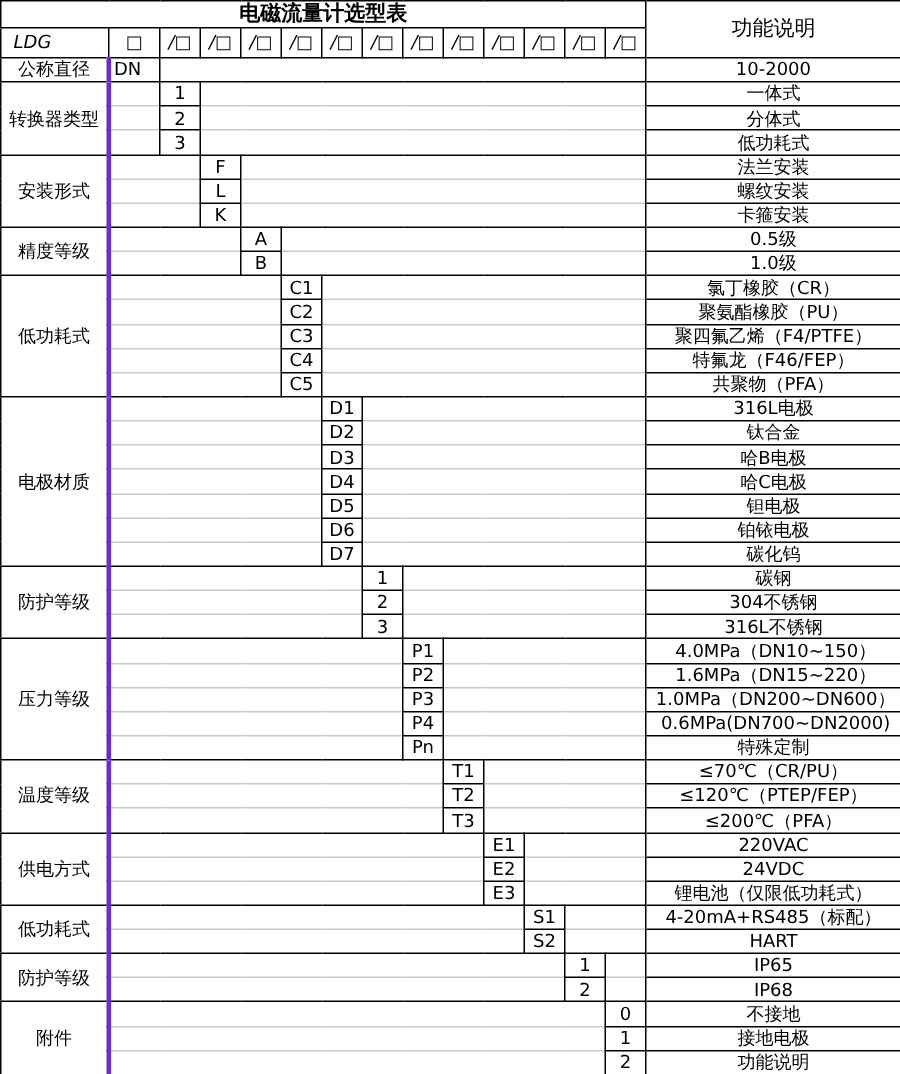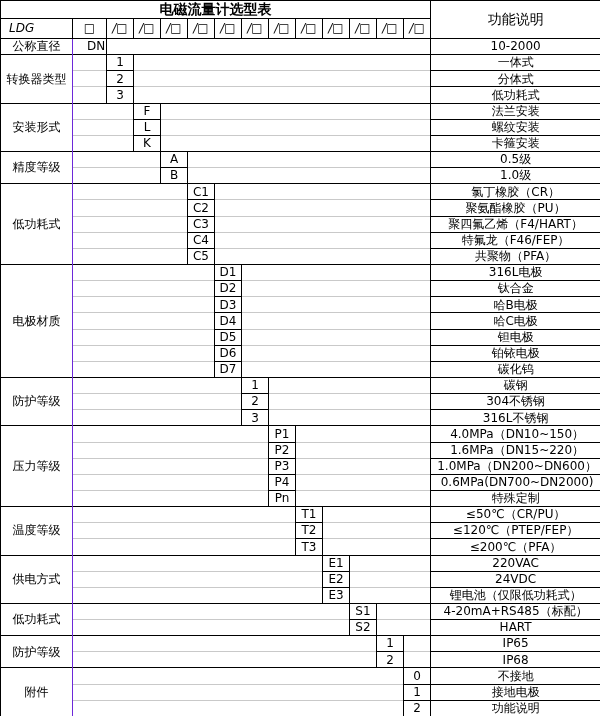--- a/index.html
+++ b/index.html
@@ -13,23 +13,23 @@
     overflow:hidden; white-space:nowrap; line-height:1.05;
   }
   tr { height:16.15px; }
   tr.title-row { height:18px; }
   tr.model-row { height:20px;font-style:italic; }
   td.title-cell { font-size:14px; font-weight:bold; border-bottom:1px solid #000; }
   td.desc-header { font-size:14px; border-left:1px solid #000; }
   td.model-prefix { text-align:left; padding-left:8px; border-right:1px solid #000; border-bottom:1px solid #000; }
   td.model-box { border-right:1px solid #000; border-bottom:1px solid #000; }
   td.model-slot { border:1px solid #000; }
-  td.cat-label { border-right:1px solid #6d28d9; border-top:1px solid #000; }
+  td.cat-label { border-right:3px solid #6d28d9; border-top:1px solid #000; }
   td.code-box { border:1px solid #000; }
-  td.code-left { text-align:left; padding-left:14px; }
+  td.code-left { text-align:left; padding-left:2px; }
   td.blank { border-top:1px solid #c9c9c9; }
   td.blank.sep { border-top:1px solid #000; }
   td.desc { border-top:1px solid #000; border-left:1px solid #000; }
   td.desc.align-left { text-align:center; padding-left:3px; }
 </style>
 </head>
 <body>
 
 <table id="sel-table">
   <colgroup id="sel-cols">
@@ -137,21 +137,21 @@
       <tr>
         <td class="blank" colspan="4"></td>
         <td class="code-box">C2</td>
         <td class="blank" colspan="8"></td>
         <td class="desc">聚氨酯橡胶（PU）</td>
       </tr>
       <tr>
         <td class="blank" colspan="4"></td>
         <td class="code-box">C3</td>
         <td class="blank" colspan="8"></td>
-        <td class="desc">聚四氟乙烯（F4/HART）</td>
+        <td class="desc">聚四氟乙烯（F4/PTFE）</td>
       </tr>
       <tr>
         <td class="blank" colspan="4"></td>
         <td class="code-box">C4</td>
         <td class="blank" colspan="8"></td>
         <td class="desc">特氟龙（F46/FEP）</td>
       </tr>
       <tr>
         <td class="blank" colspan="4"></td>
         <td class="code-box">C5</td>
@@ -249,21 +249,21 @@
         <td class="blank" colspan="7"></td>
         <td class="code-box">Pn</td>
         <td class="blank" colspan="5"></td>
         <td class="desc">特殊定制</td>
       </tr>
       <tr>
         <td class="cat-label" rowspan="3">温度等级</td>
         <td class="blank sep" colspan="8"></td>
         <td class="code-box">T1</td>
         <td class="blank sep" colspan="4"></td>
-        <td class="desc">≤50℃（CR/PU）</td>
+        <td class="desc">≤70℃（CR/PU）</td>
       </tr>
       <tr>
         <td class="blank" colspan="8"></td>
         <td class="code-box">T2</td>
         <td class="blank" colspan="4"></td>
         <td class="desc">≤120℃（PTEP/FEP）</td>
       </tr>
       <tr>
         <td class="blank" colspan="8"></td>
         <td class="code-box">T3</td>

